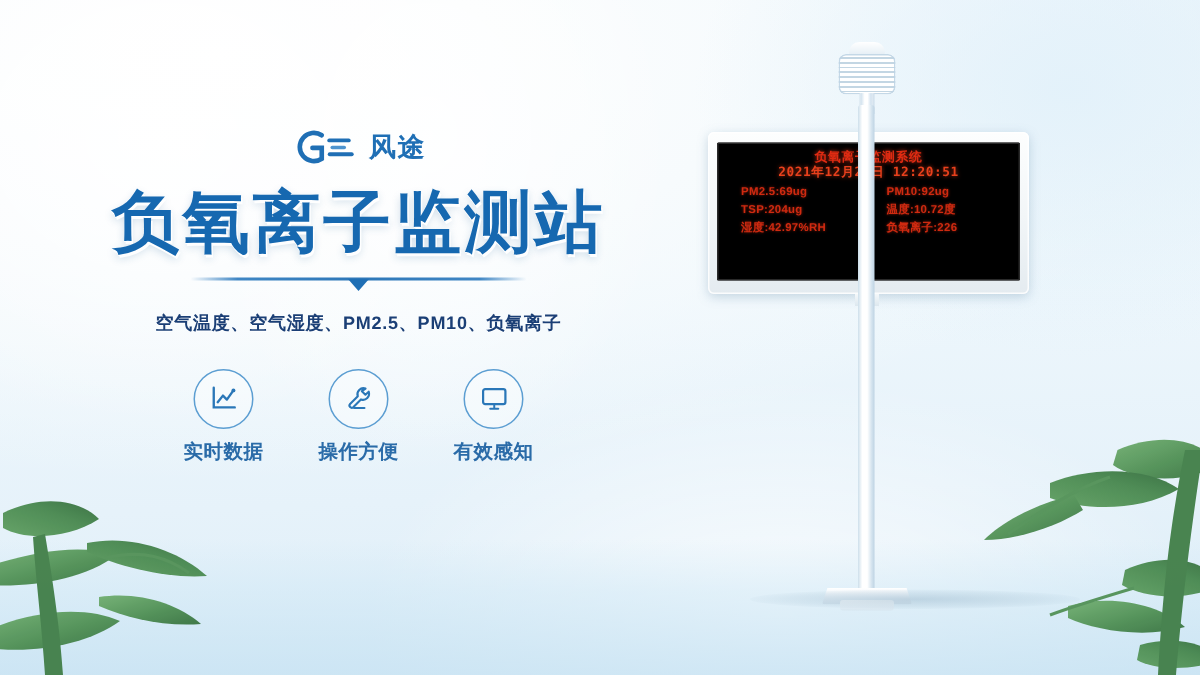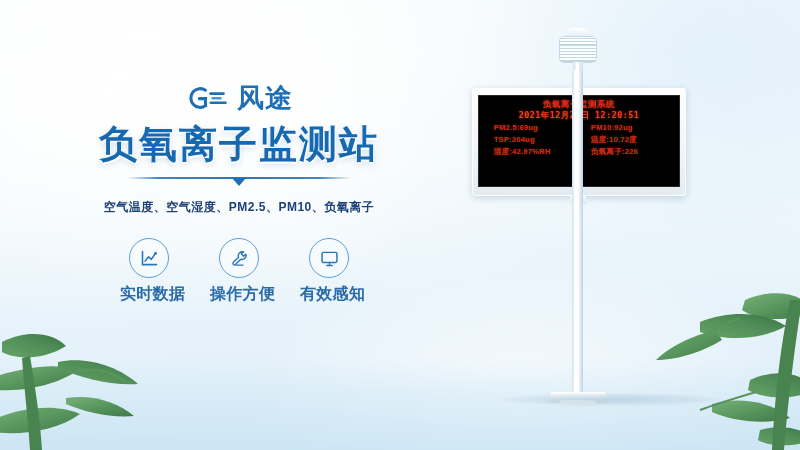--- a/index.html
+++ b/index.html
@@ -37,25 +37,25 @@
     position:absolute;left:500px;bottom:44px;width:220px;height:13px;
     background:radial-gradient(ellipse at 50% 50%, rgba(150,180,200,.45) 0%, rgba(150,180,200,.16) 55%, rgba(150,180,200,0) 78%);
     border-radius:50%;
   }
 
   
   .left-col{position:absolute;left:0;top:78px;width:478px;text-align:center;}
 
   .logo-row{display:flex;align-items:center;justify-content:center;gap:8px;height:40px;}
   .logo-mark{position:relative;width:44px;height:30px;}
-  .logo-text{font-size:27px;font-weight:700;color:#1f6fb5;letter-spacing:1px;line-height:1;}
+  .logo-text{font-size:18px;font-weight:700;color:#1f6fb5;letter-spacing:1px;line-height:1;}
 
   .headline{
     margin-top:6px;
-    font-size:38px;font-weight:700;letter-spacing:2px;line-height:1.08;
+    font-size:45px;font-weight:700;letter-spacing:2px;line-height:1.08;
     color:#1668b0;
     text-shadow:
       0 1px 0 #ffffff,
       1px 2px 0 rgba(255,255,255,.95),
       0 3px 6px rgba(30,95,150,.22);
   }
 
   .divider{position:relative;margin:10px auto 0;width:224px;height:12px;}
   .divider-line{
     position:absolute;top:2px;left:0;width:224px;height:2px;
@@ -75,21 +75,21 @@
 
   
   .features{margin-top:22px;display:flex;justify-content:center;gap:32px;}
   .feature{width:58px;text-align:center;}
   .feat-circle{
     width:38px;height:38px;margin:0 auto;border-radius:50%;
     border:1.6px solid #5c9ed2;
     display:flex;align-items:center;justify-content:center;
     background:rgba(255,255,255,.35);
   }
-  .feat-label{margin-top:6px;font-size:16px;color:#2a6ba8;font-weight:700;letter-spacing:.3px;white-space:nowrap;}
+  .feat-label{margin-top:6px;font-size:13px;color:#2a6ba8;font-weight:700;letter-spacing:.3px;white-space:nowrap;}
 
   
   .station{position:absolute;left:452px;top:10px;width:300px;height:430px;}
 
   
   .pole{
     position:absolute;left:120px;top:60px;width:11px;height:330px;
     background:linear-gradient(90deg,#cddfeb 0%,#ffffff 26%,#ffffff 56%,#d5e4ef 82%,#bed3e3 100%);
     border-radius:2px;
   }

